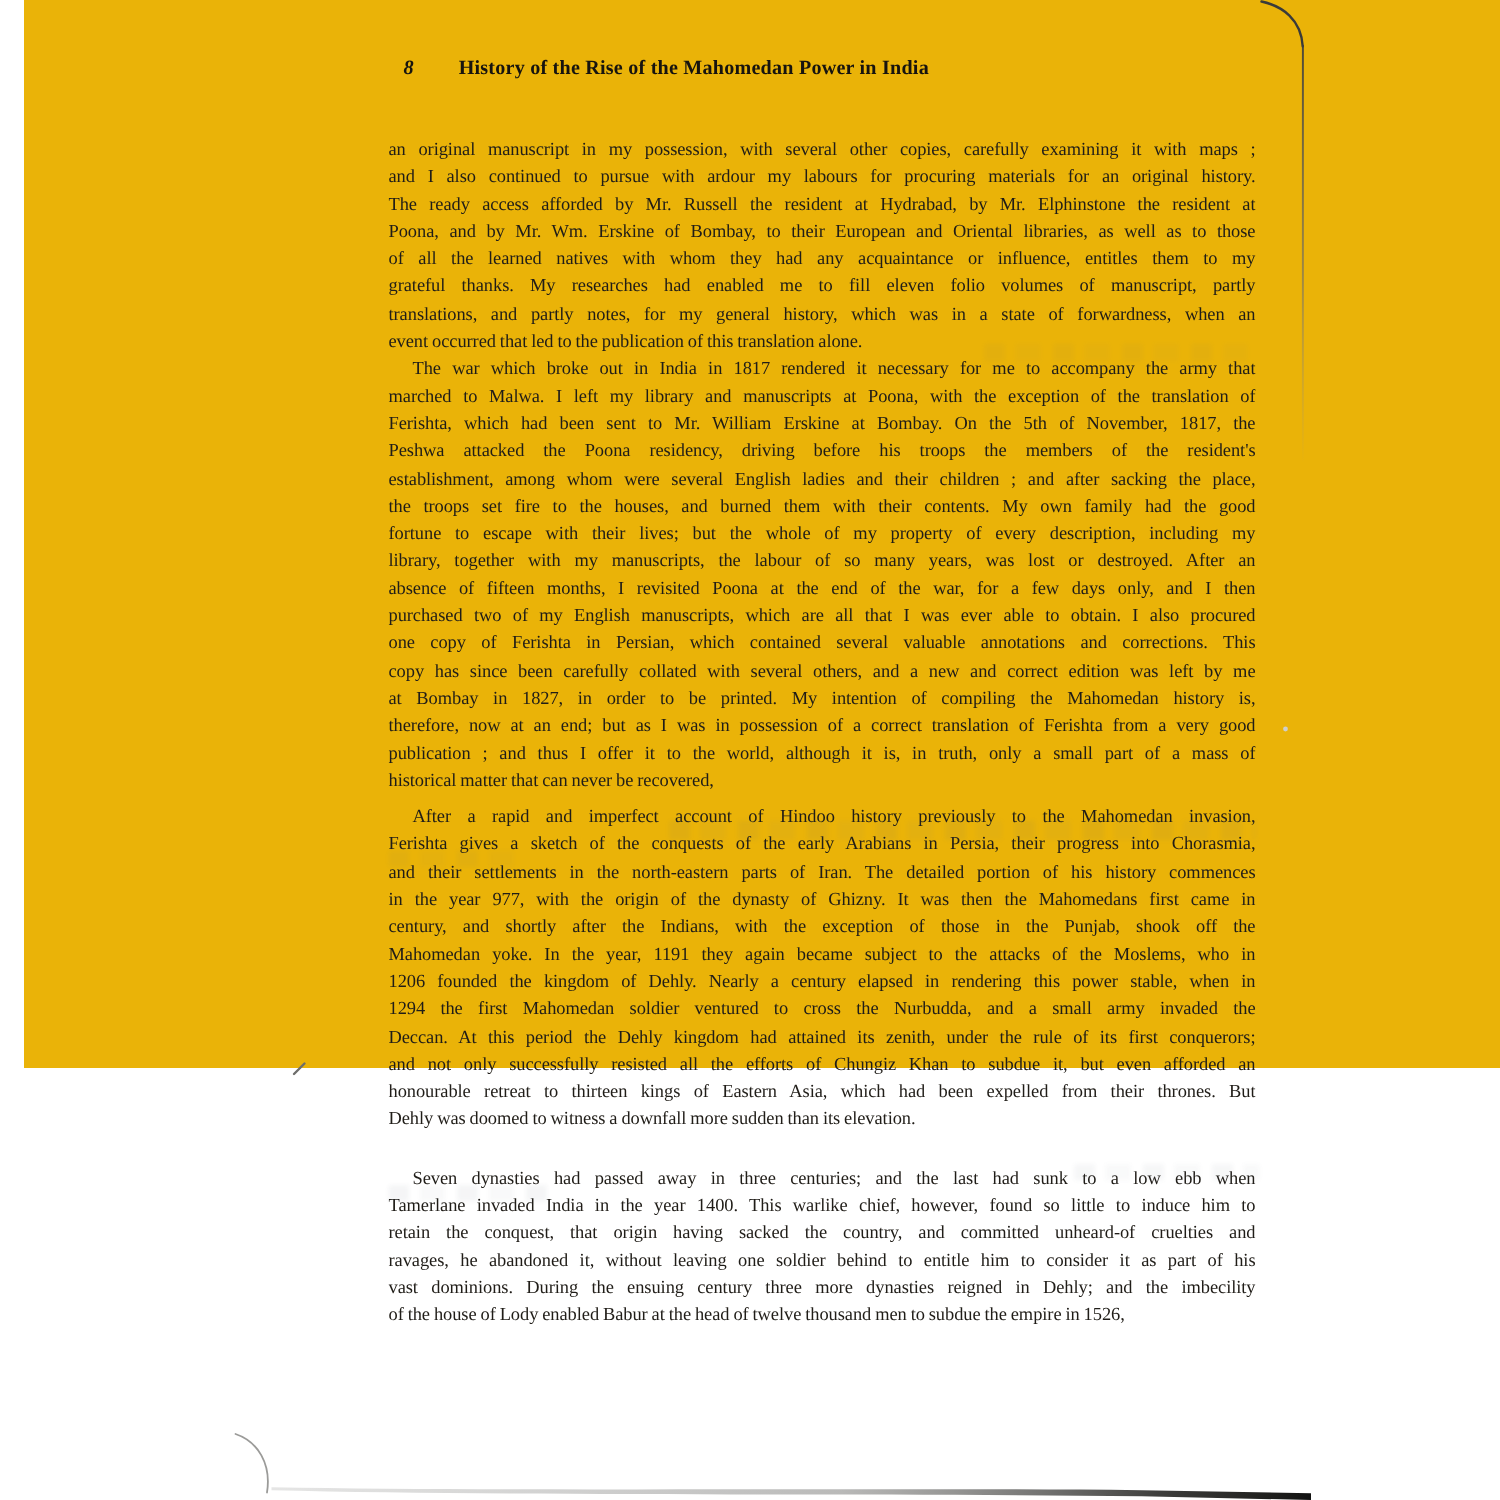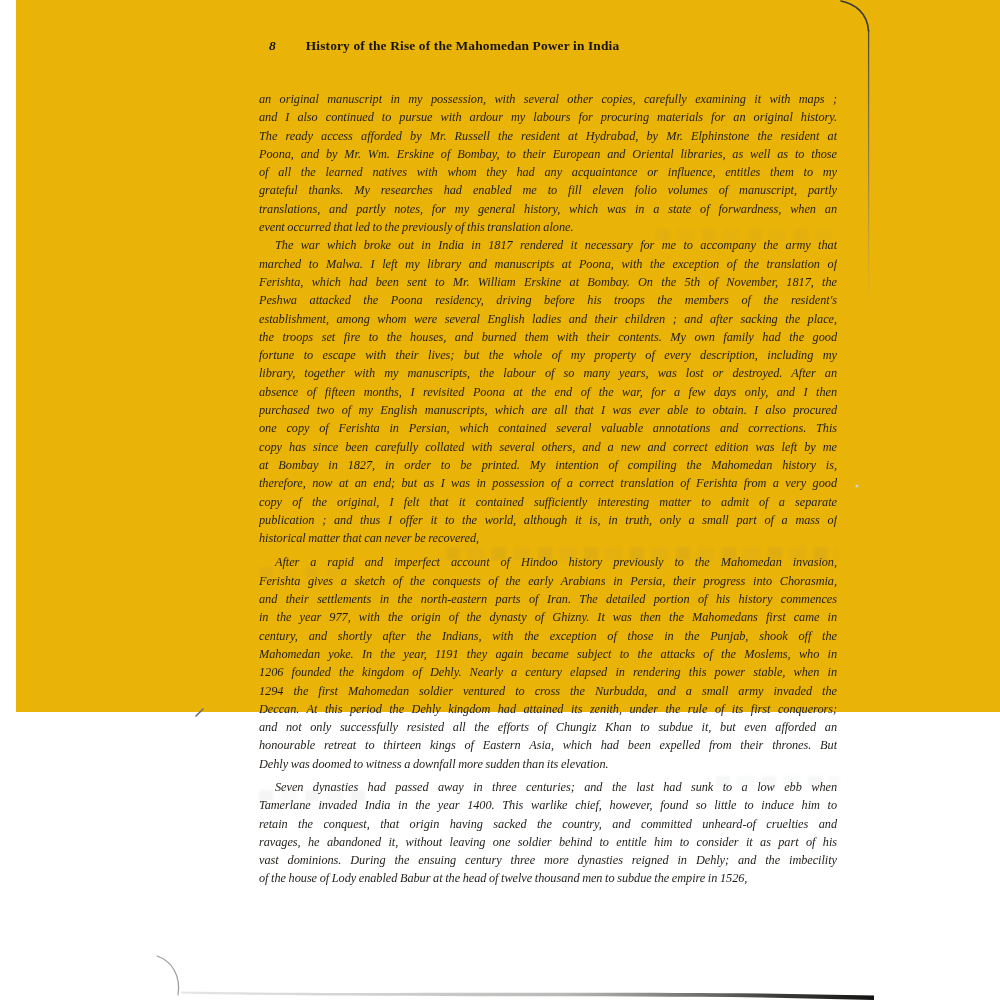--- a/index.html
+++ b/index.html
@@ -31,30 +31,29 @@
   .text-block{
     position:absolute;left:243px;top:90px;width:578px;
     color:#201d18;
     font-size:12.3px;
     line-height:18.3px;
     overflow:hidden;
   }
   .para{margin:0;}
   .para.m1{margin-top:0;}
   .para.m2{margin-top:6px;}
-  .para.m3{margin-top:5px;}
+  .para.m3{margin-top:21px;}
   .tline{
     text-align:justify;
     text-align-last:justify;
     text-justify:inter-word;
     word-spacing:-0.4px;
     letter-spacing:-0.05px;
     white-space:normal;
     height:18.3px;
-    font-style:italic;
   }
   .tline.lastline{
     text-align-last:left;
   }
   .tline.firstline{
     text-indent:16px;
   }
   
   .artifacts{position:absolute;left:0;top:0;width:1000px;height:1000px;pointer-events:none;}
   .bleed{
@@ -82,38 +81,37 @@
 
   <div class="text-block">
       <div class="para">
         <div class="tline">an original manuscript in my possession, with several other copies, carefully examining it with maps ;</div>
         <div class="tline">and I also continued to pursue with ardour my labours for procuring materials for an original history.</div>
         <div class="tline">The ready access afforded by Mr. Russell the resident at Hydrabad, by Mr. Elphinstone the resident at</div>
         <div class="tline">Poona, and by Mr. Wm. Erskine of Bombay, to their European and Oriental libraries, as well as to those</div>
         <div class="tline">of all the learned natives with whom they had any acquaintance or influence, entitles them to my</div>
         <div class="tline">grateful thanks. My researches had enabled me to fill eleven folio volumes of manuscript, partly</div>
         <div class="tline">translations, and partly notes, for my general history, which was in a state of forwardness, when an</div>
-        <div class="tline lastline">event occurred that led to the previously of this translation alone.</div>
+        <div class="tline lastline">event occurred that led to the publication of this translation alone.</div>
       </div>
       <div class="para m1">
         <div class="tline firstline">The war which broke out in India in 1817 rendered it necessary for me to accompany the army that</div>
         <div class="tline">marched to Malwa. I left my library and manuscripts at Poona, with the exception of the translation of</div>
         <div class="tline">Ferishta, which had been sent to Mr. William Erskine at Bombay. On the 5th of November, 1817, the</div>
         <div class="tline">Peshwa attacked the Poona residency, driving before his troops the members of the resident's</div>
         <div class="tline">establishment, among whom were several English ladies and their children ; and after sacking the place,</div>
         <div class="tline">the troops set fire to the houses, and burned them with their contents. My own family had the good</div>
         <div class="tline">fortune to escape with their lives; but the whole of my property of every description, including my</div>
         <div class="tline">library, together with my manuscripts, the labour of so many years, was lost or destroyed. After an</div>
         <div class="tline">absence of fifteen months, I revisited Poona at the end of the war, for a few days only, and I then</div>
         <div class="tline">purchased two of my English manuscripts, which are all that I was ever able to obtain. I also procured</div>
         <div class="tline">one copy of Ferishta in Persian, which contained several valuable annotations and corrections. This</div>
         <div class="tline">copy has since been carefully collated with several others, and a new and correct edition was left by me</div>
         <div class="tline">at Bombay in 1827, in order to be printed. My intention of compiling the Mahomedan history is,</div>
         <div class="tline">therefore, now at an end; but as I was in possession of a correct translation of Ferishta from a very good</div>
-        <div class="tline">copy of the original, I felt that it contained sufficiently interesting matter to admit of a separate</div>
         <div class="tline">publication ; and thus I offer it to the world, although it is, in truth, only a small part of a mass of</div>
         <div class="tline lastline">historical matter that can never be recovered,</div>
       </div>
       <div class="para m2">
         <div class="tline firstline">After a rapid and imperfect account of Hindoo history previously to the Mahomedan invasion,</div>
         <div class="tline">Ferishta gives a sketch of the conquests of the early Arabians in Persia, their progress into Chorasmia,</div>
         <div class="tline">and their settlements in the north-eastern parts of Iran. The detailed portion of his history commences</div>
         <div class="tline">in the year 977, with the origin of the dynasty of Ghizny. It was then the Mahomedans first came in</div>
         <div class="tline">century, and shortly after the Indians, with the exception of those in the Punjab, shook off the</div>
         <div class="tline">Mahomedan yoke. In the year, 1191 they again became subject to the attacks of the Moslems, who in</div>

